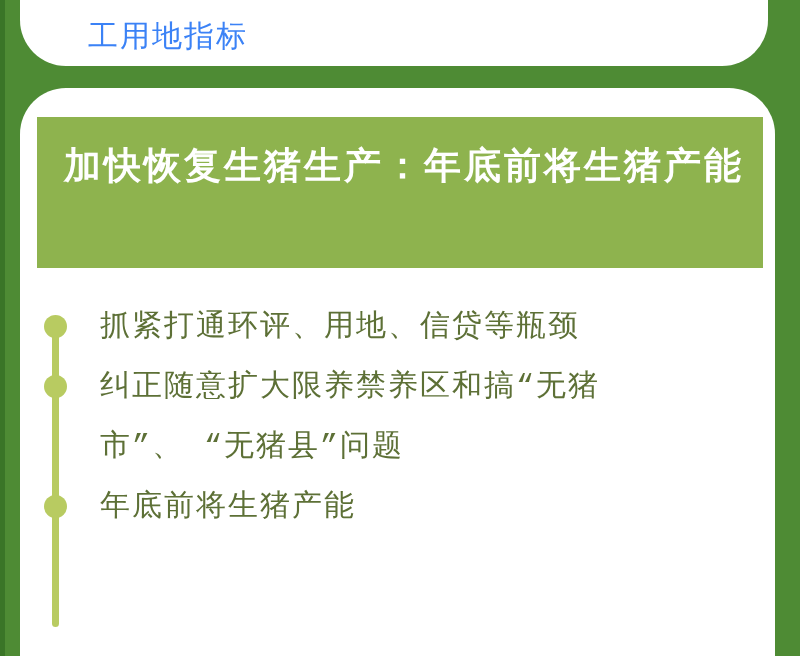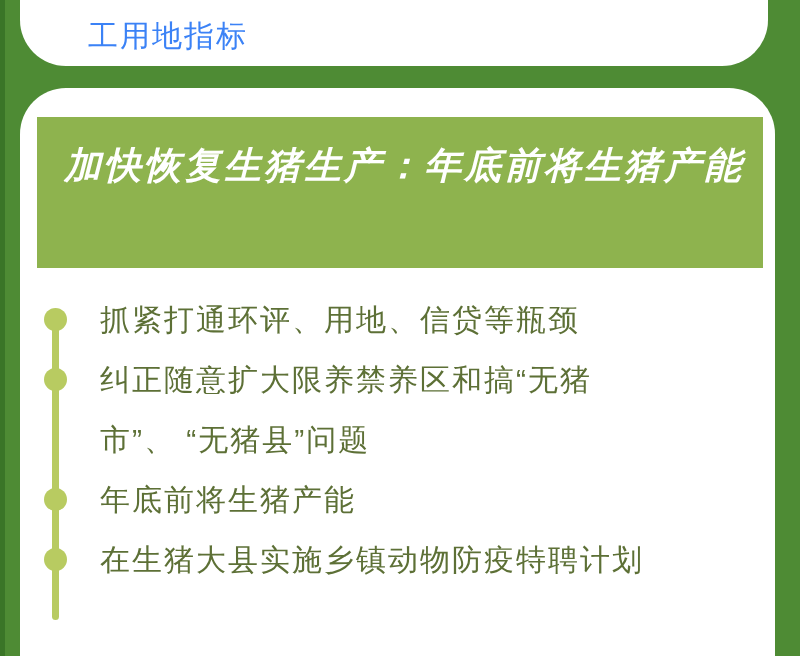--- a/index.html
+++ b/index.html
@@ -45,34 +45,34 @@
     background: #FFFFFF;
     border-radius: 46px 46px 0 0;
   }
   .headline-banner {
     position: absolute;
     left: 17px; top: 29px;
     width: 726px; height: 151px;
     background: #8EB34E;
     box-sizing: border-box;
     padding: 20px 0 0 27px;
-    font-style: italic;
   }
   .headline-line {
     color: #FFFFFF;
     font-size: 37px;
     font-weight: bold;
     line-height: 57px;
     letter-spacing: 3px;
     white-space: nowrap;
   }
   .bullet-list {
     position: absolute;
-    left: 24px; top: 202px;
+    left: 24px; top: 209px;
     width: 710px;
+    font-family: Liberation Mono, monospace;
   }
   .connector-line {
     position: absolute;
     left: 8px; top: 30px;
     width: 7px; height: 300px;
     background: #B8CB61;
     border-radius: 4px;
   }
   .bullet-row {
     display: flex;
@@ -129,22 +129,16 @@
       </div>
     </div>
 
     <div class="bullet-row">
       <span class="bullet-dot"></span>
       <div class="bullet-text">
         <div>年底前将生猪产能</div>
       </div>
     </div>
 
-    <div class="bullet-row">
-      <span class="bullet-dot"></span>
-      <div class="bullet-text">
-        <div>在生猪大县实施乡镇动物防疫特聘计划</div>
-      </div>
-    </div>
 
 
   </div>
 </div>
 
 </body></html>

